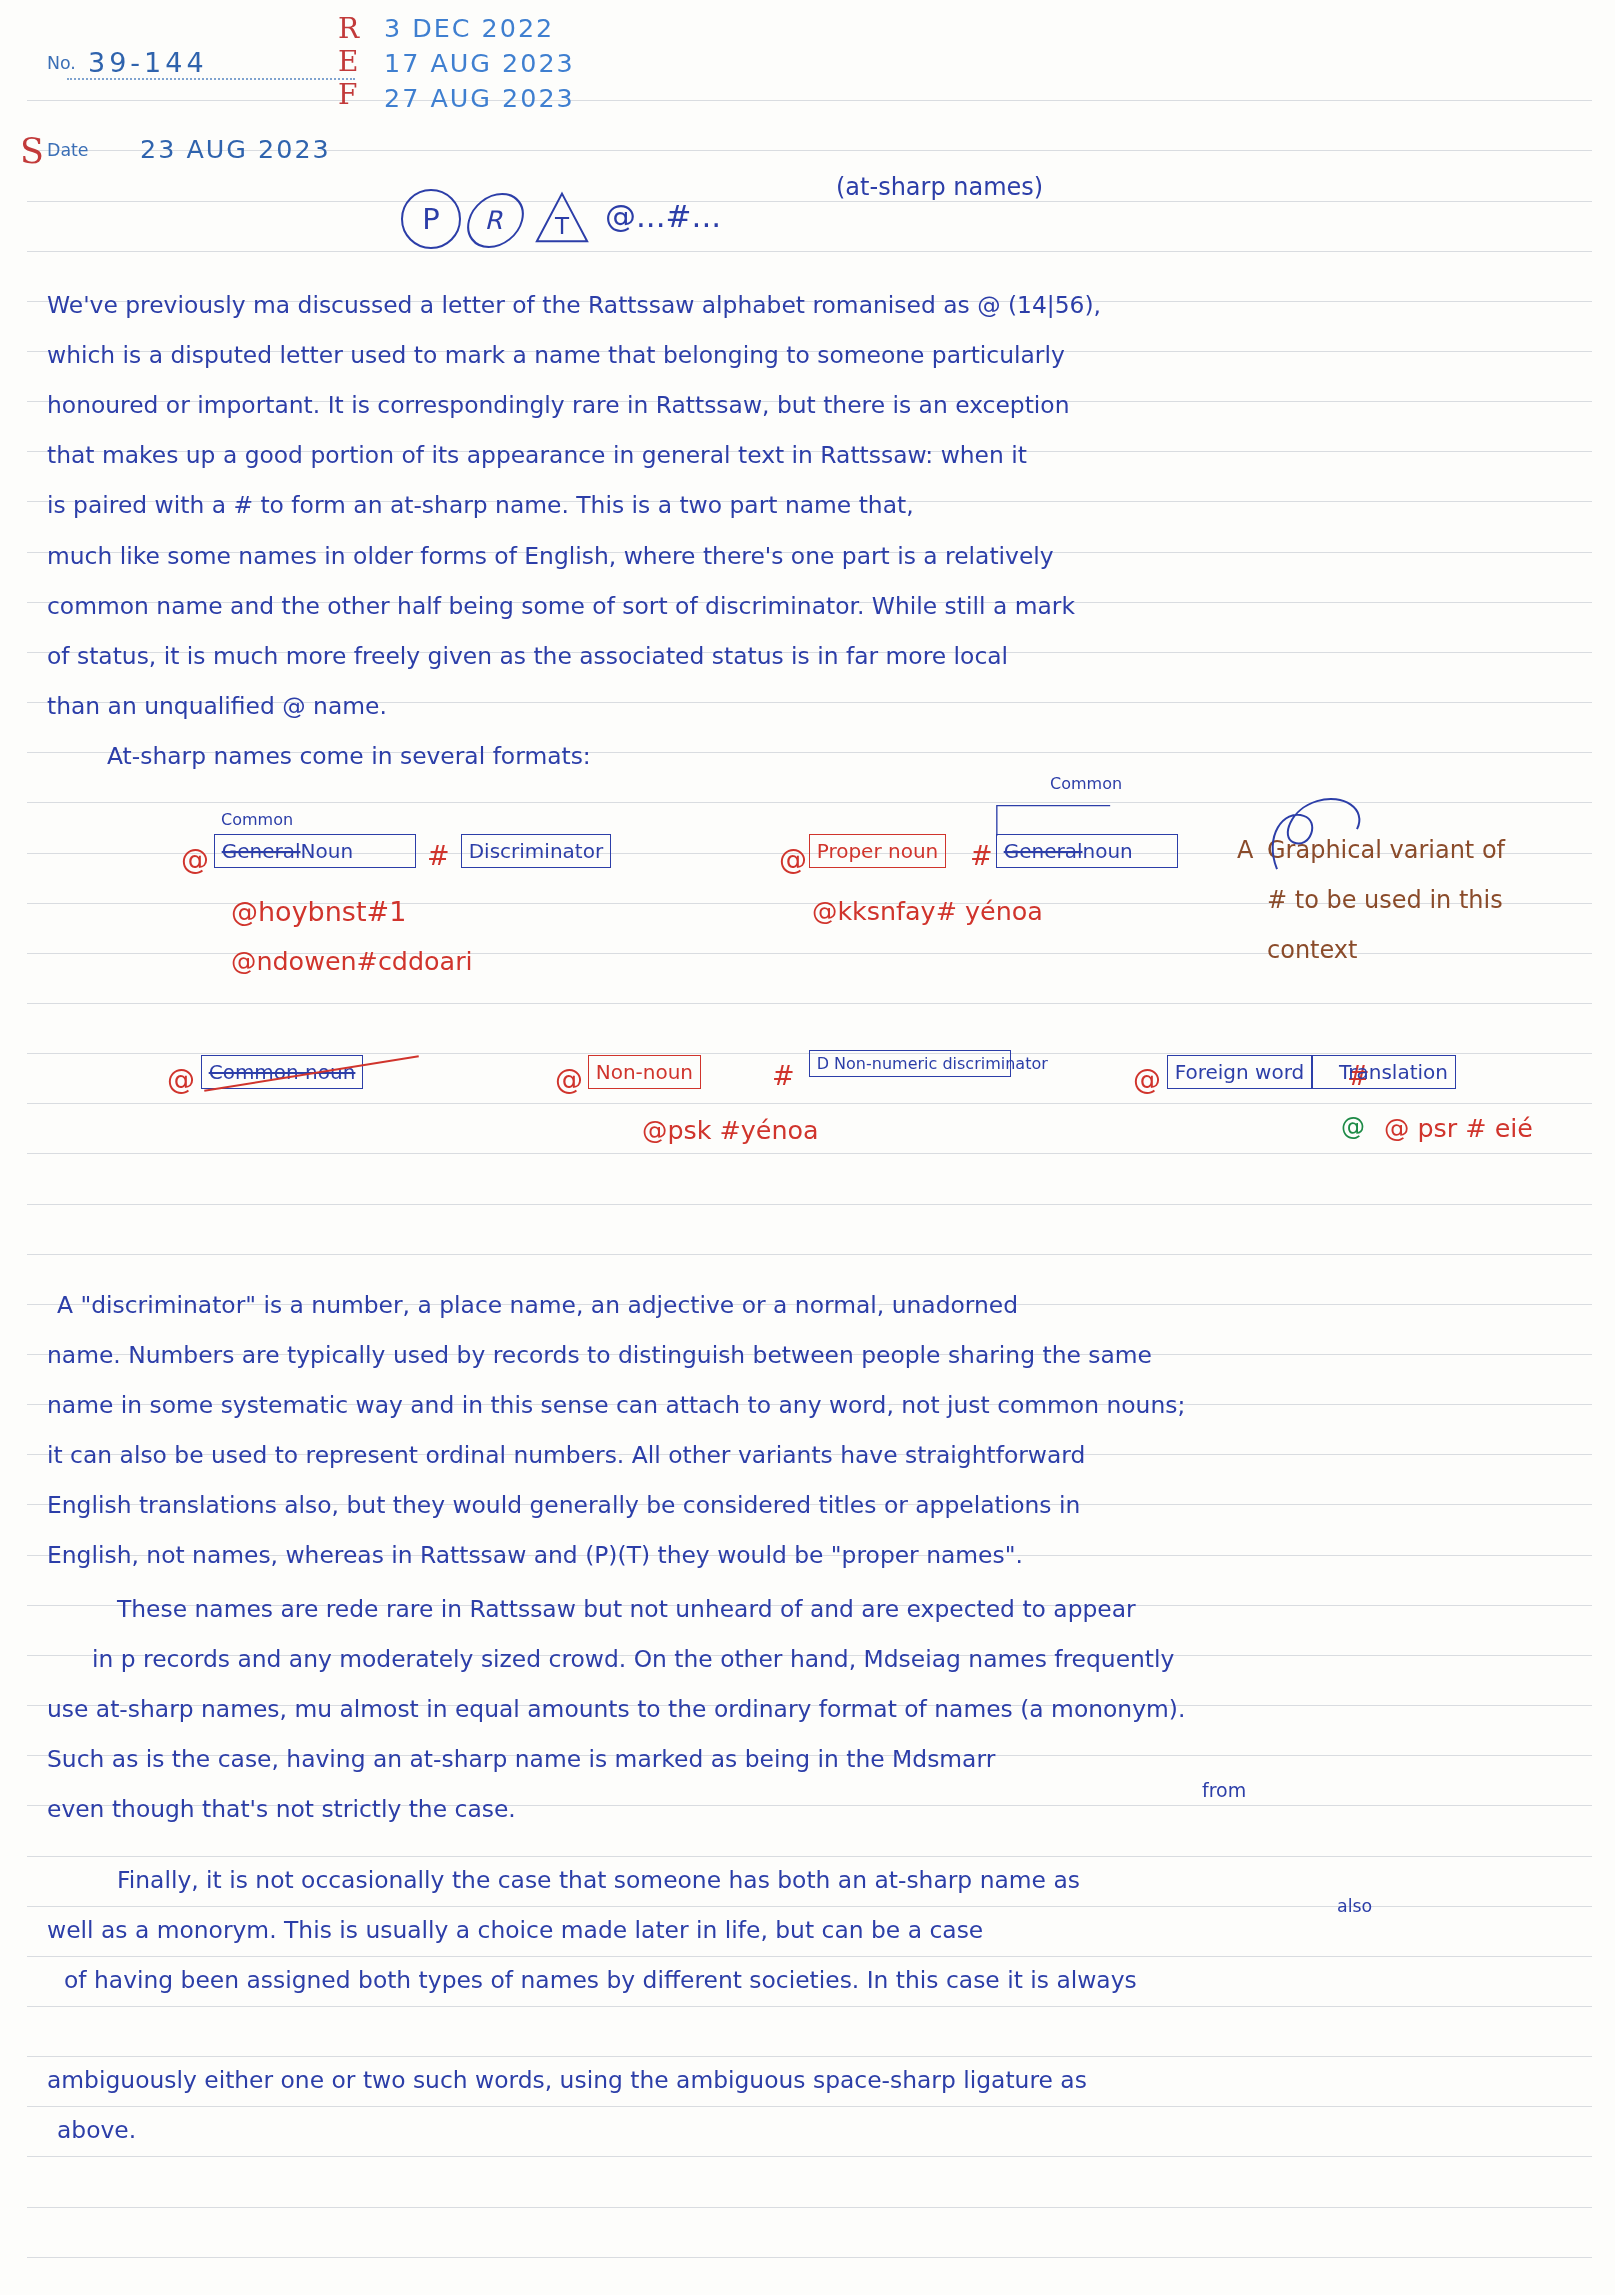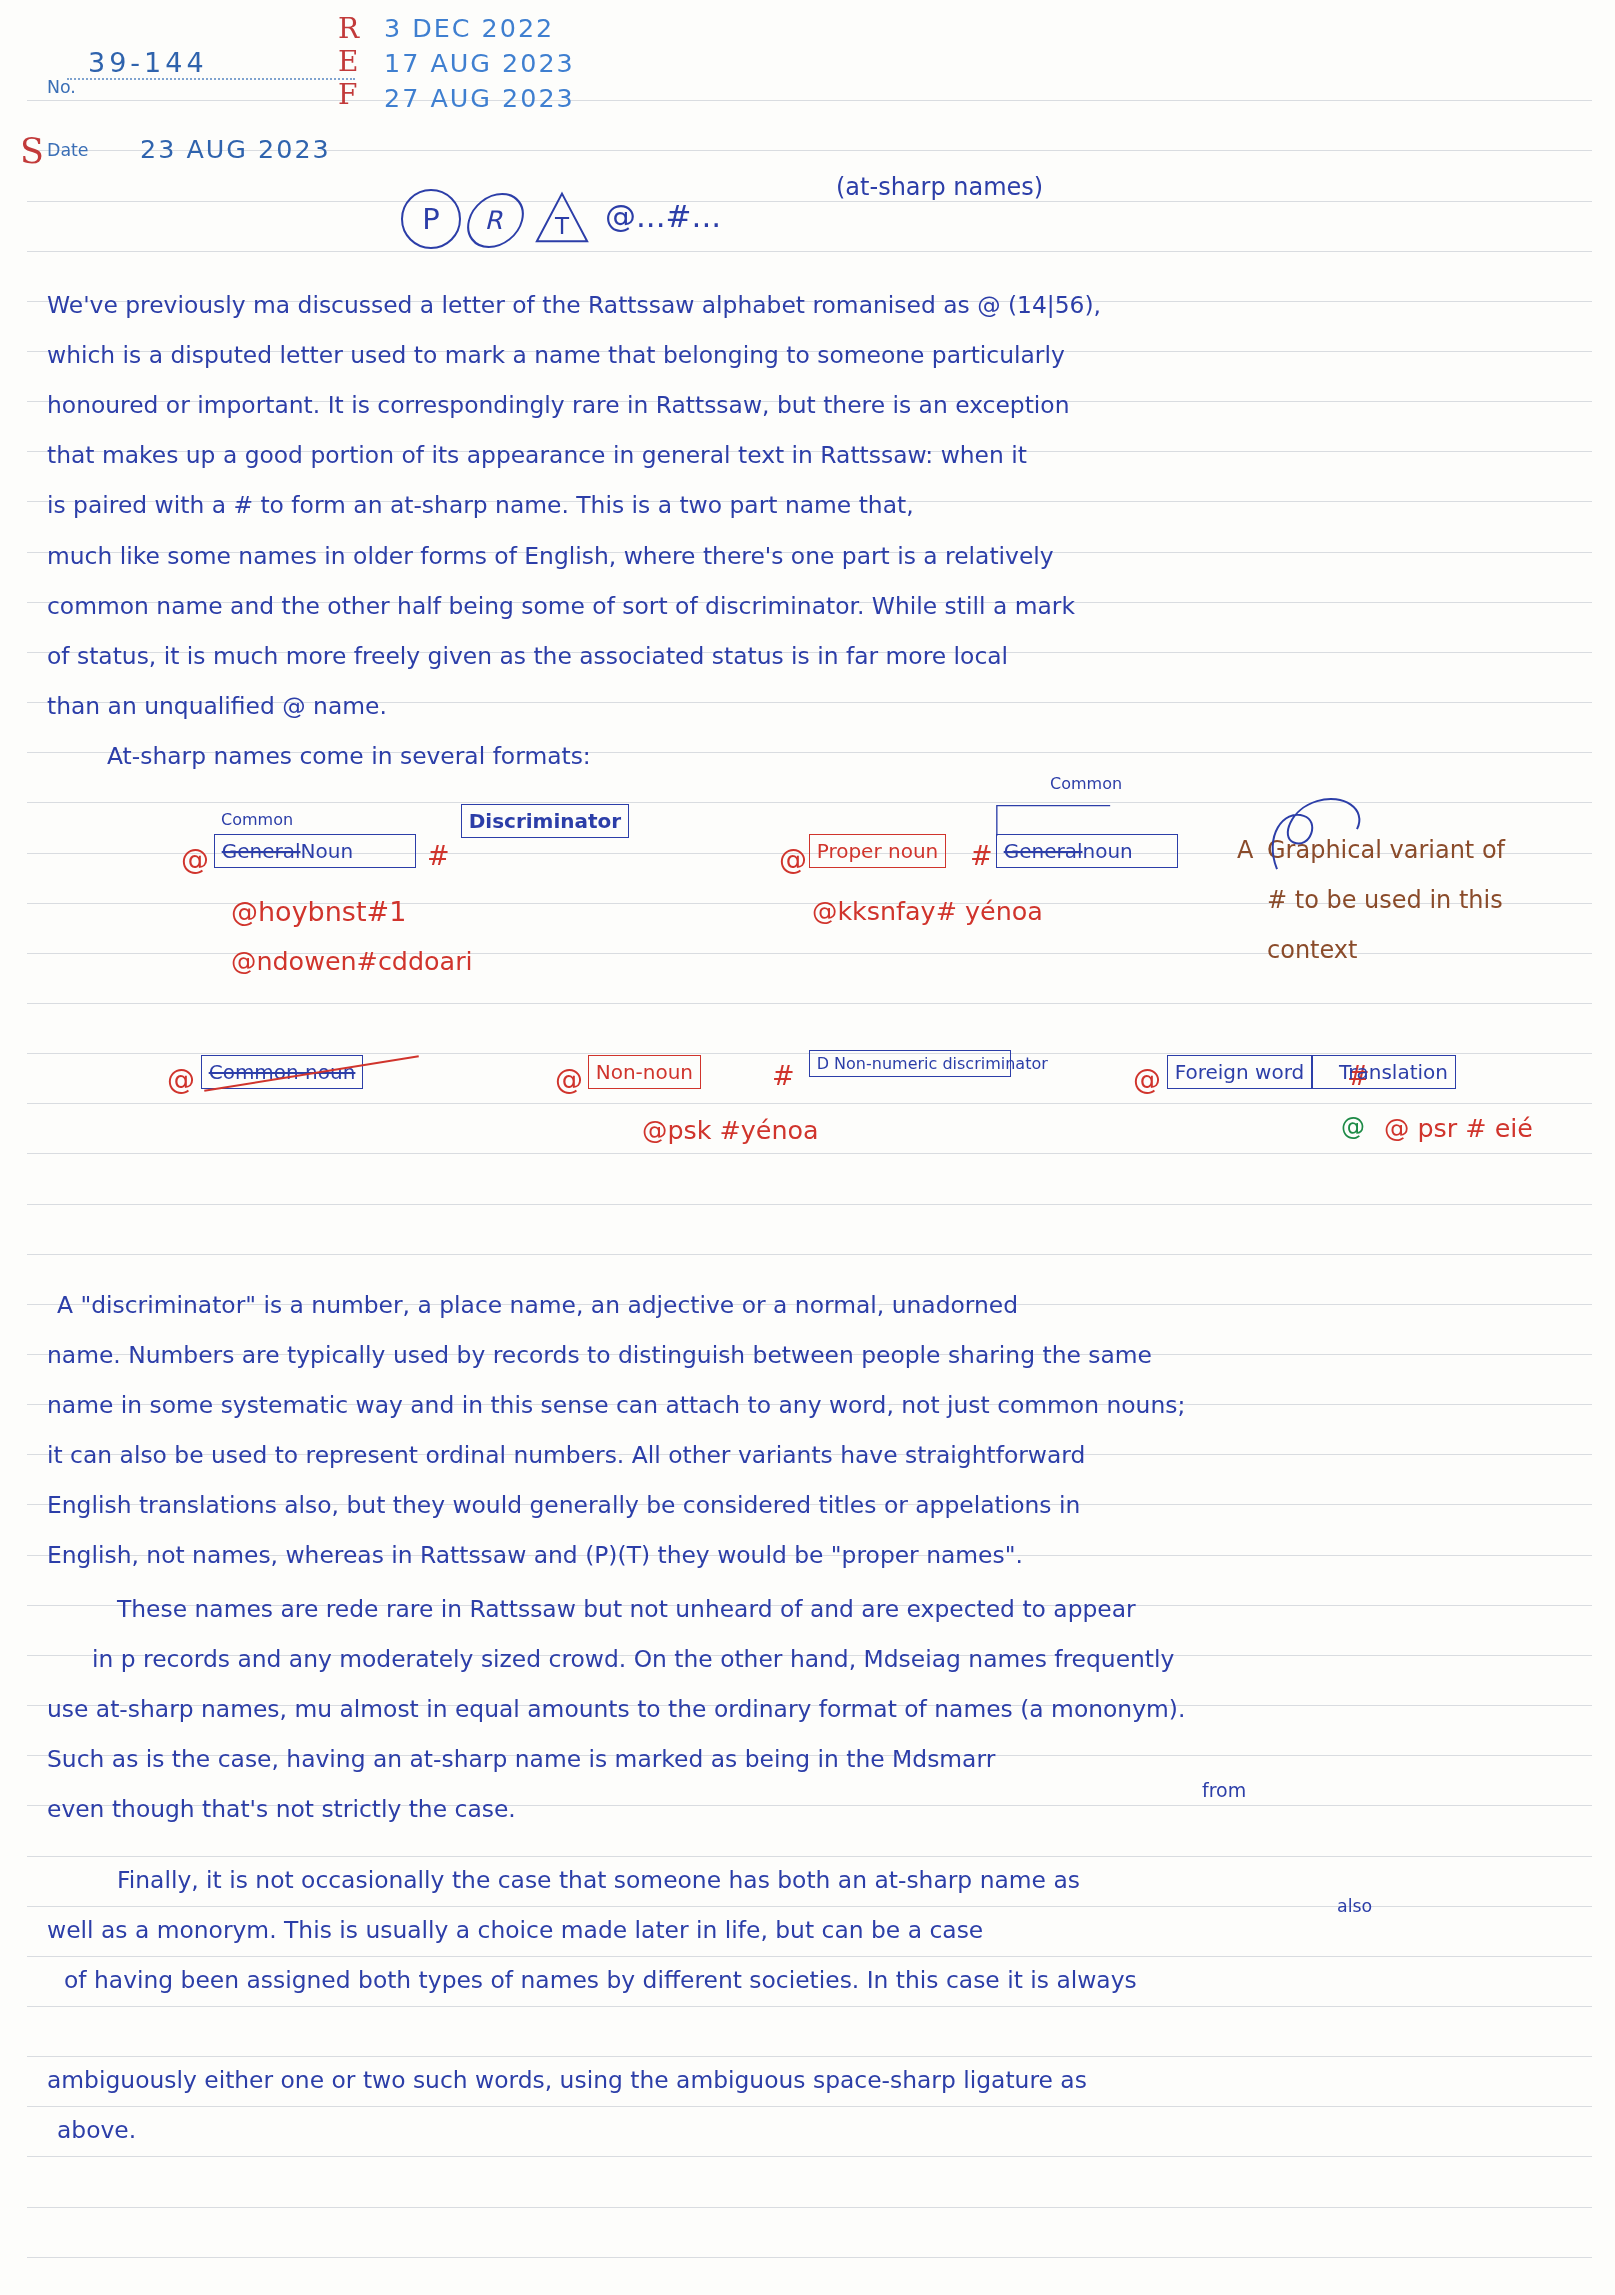--- a/index.html
+++ b/index.html
@@ -31,21 +31,20 @@
     height: 0.7px;
     background: #d9dce0;
   }
   
   .stamp-no {
     position: absolute;
     left: 47px; top: 53px;
     color: #3b6fb6;
     font-size: 17.4px;
     font-family: "DejaVu Sans", sans-serif;
-    margin-top: 24px;
   }
   .stamp-no-val {
     position: absolute;
     left: 88px; top: 47px;
     color: #2f63ad;
     font-size: 27px;
     letter-spacing: 4px;
   }
   .stamp-dotline {
     position: absolute;
@@ -266,21 +265,21 @@
   <div class="bl" style="left:47px; top:592px;"><span>common name and the other half being some of sort of discriminator. While still a mark</span></div>
   <div class="bl" style="left:47px; top:642px;"><span>of status, it is much more freely given as the associated status is in far more local</span></div>
   <div class="bl" style="left:47px; top:692px;"><span>than an unqualified @ name.</span></div>
 
   <div class="bl" style="left:107px; top:742px;">At-sharp names come in several formats:</div>
 
   <div class="dlabel redink" style="left:181px; top:843px; font-size:28px;">@</div>
   <div class="small-over" style="left:221px; top:810px;">Common</div>
   <div class="dbox" style="left:214px; top:834px; width:187px;"><span class="strike">General</span><span>Noun</span></div>
   <div class="dlabel redink" style="left:427px; top:840px; font-size:27px;">#</div>
-  <div class="dbox" style="left:461px; top:804px;font-weight:bold;">Discriminator</div>
+  <div class="dbox" style="left:461px; top:834px;">Discriminator</div>
 
   <div class="dlabel redink" style="left:231px; top:896px; font-size:27px;">@hoybnst#1</div>
   <div class="dlabel redink" style="left:231px; top:946px; font-size:25.4px;">@ndowen#cddoari</div>
 
   <div class="dlabel redink" style="left:779px; top:843px; font-size:28px;">@</div>
   <div class="dbox red" style="left:809px; top:834px;">Proper noun</div>
   <div class="dlabel redink" style="left:970px; top:840px; font-size:27px;">#</div>
   <div class="small-over" style="left:1050px; top:774px;">Common</div>
   <div class="dbox" style="left:996px; top:834px; width:167px;"><span class="strike">General</span><span>noun</span></div>
   <svg style="position:absolute; left:990px; top:799px;" width="127" height="40" viewBox="0 0 190 60">

